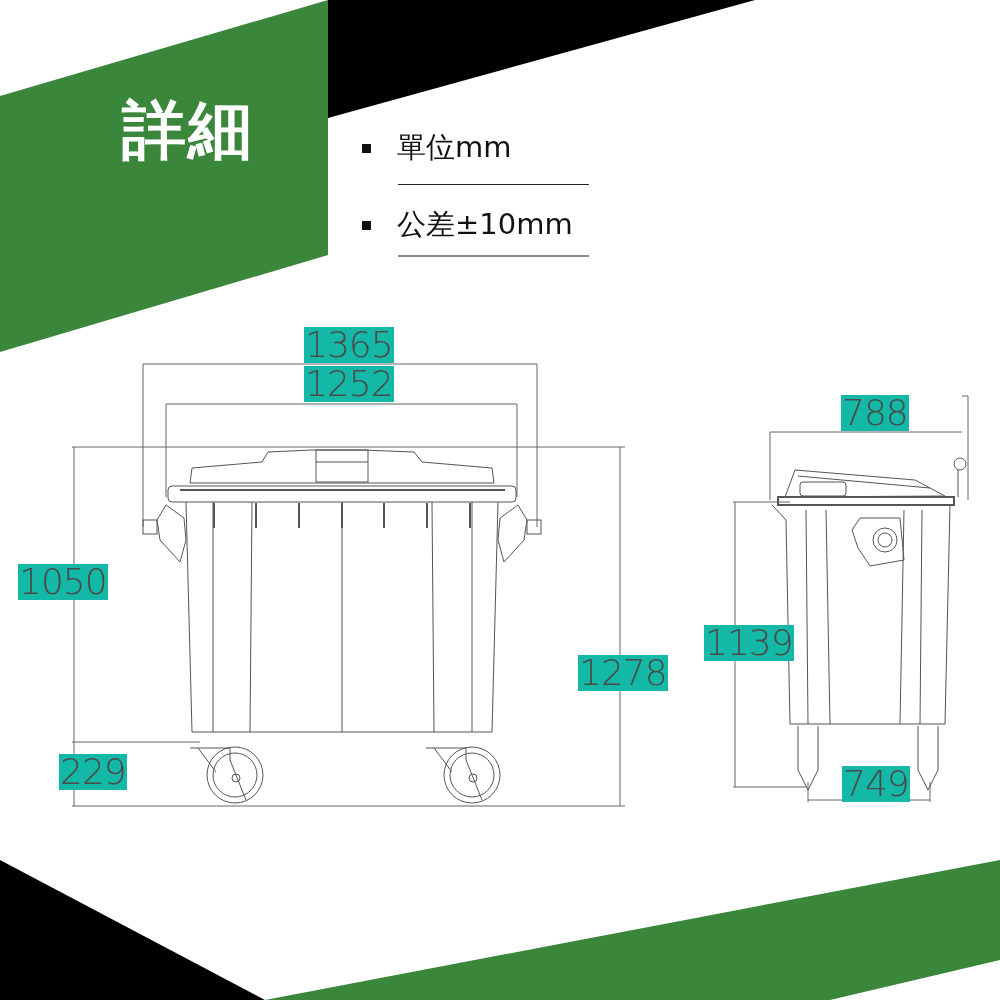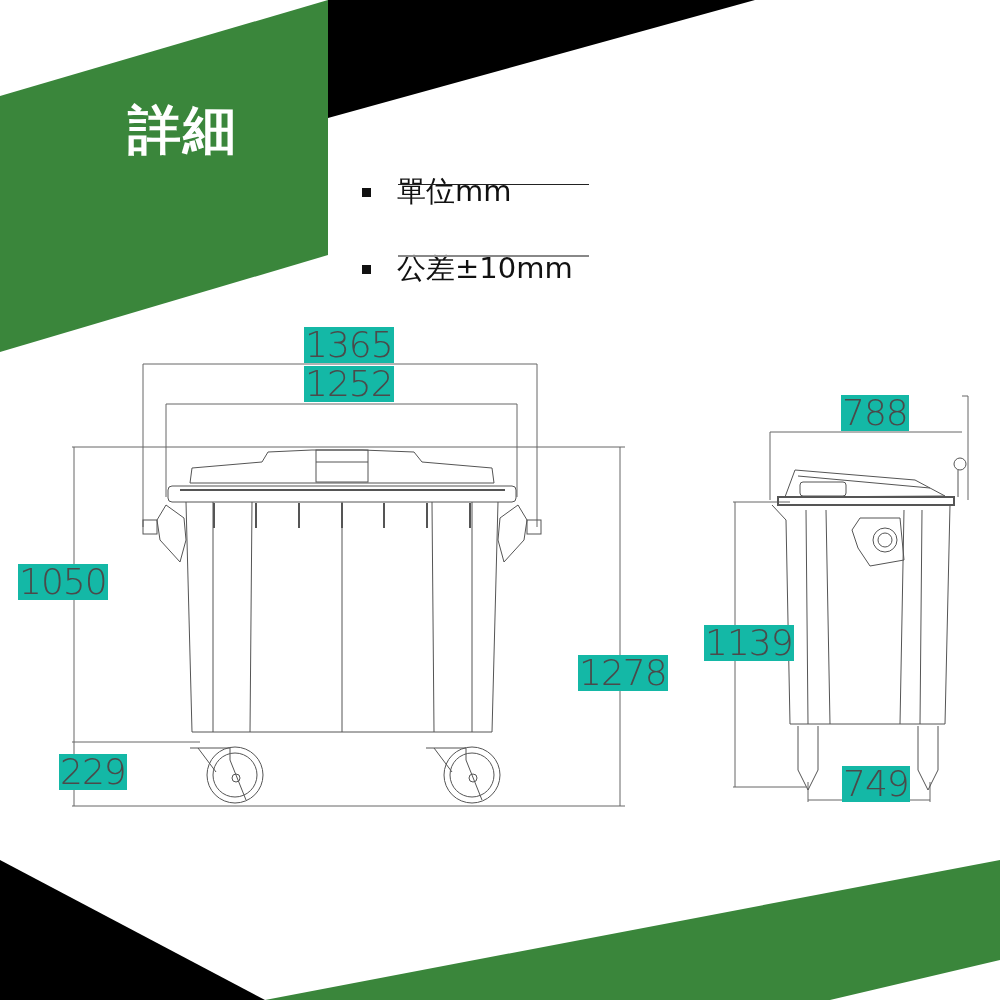--- a/index.html
+++ b/index.html
@@ -1,24 +1,24 @@
 <!DOCTYPE html>
 <html><head>
   <meta charset="utf-8">
   <style>
     html, body { margin: 0; padding: 0; background: #ffffff; }
     body { width: 1000px; height: 1000px; position: relative; overflow: hidden;
            font-family: "DejaVu Sans", sans-serif; }
     .bg-svg { position: absolute; left: 0; top: 0; width: 1000px; height: 1000px; }
-    .title { position: absolute; left: 128px; top: 88px; color: #ffffff; font-weight: bold;
-             font-size: 53px; line-height: 84px; letter-spacing: 2px;
+    .title { position: absolute; left: 122px; top: 88px; color: #ffffff; font-weight: bold;
+             font-size: 64px; line-height: 84px; letter-spacing: 2px;
              font-family: "DejaVu Sans", sans-serif; }
     .title div { white-space: nowrap; }
     .spec { position: absolute; left: 362px; display: flex; align-items: center;
-            font-size: 29px; color: #111; font-family: "DejaVu Sans", sans-serif; margin-top: 44px; }
+            font-size: 29px; color: #111; font-family: "DejaVu Sans", sans-serif; }
     .spec .bullet { width: 9px; height: 9px; background: #111; margin-right: 26px; }
     .spec-line { position: absolute; left: 398px; width: 191px; height: 1px; background: #222; }
     .spec-line.grey { height: 2px; background: #888; }
     .dim { position: absolute; font-family: "DejaVu Sans", sans-serif; font-weight: 300;
            color: #4a4a4a; font-size: 36px; line-height: 36px; letter-spacing: -1px;
            background: #14b8a6; padding: 0 1px; }
     .drawing { position: absolute; left: 0; top: 0; width: 1000px; height: 1000px; }
   </style>
 </head>
 <body>

